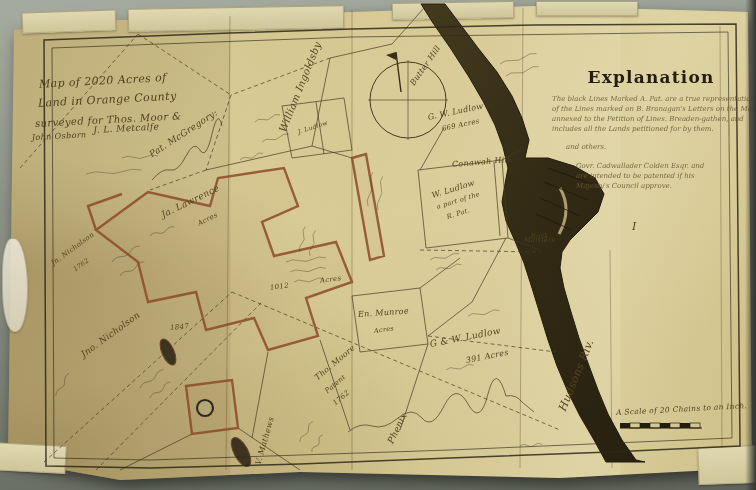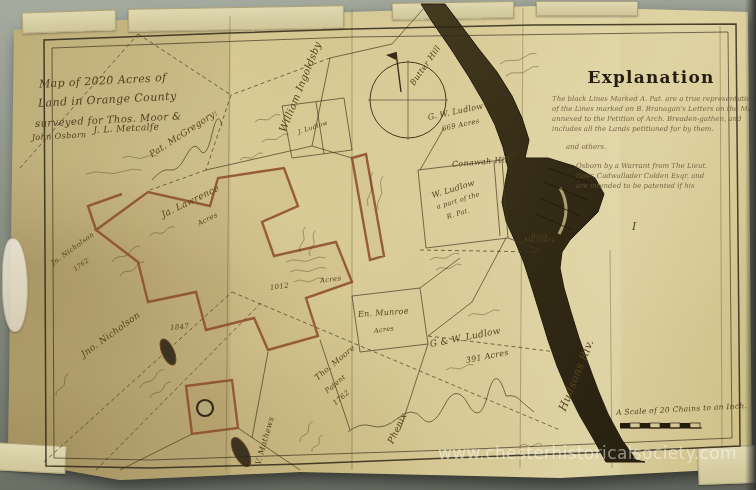--- a/index.html
+++ b/index.html
@@ -193,30 +193,30 @@
       <div style="margin-left: -10px; position: relative; top: 18px; font-size: 8px;">John Osborn</div>
       <div style="margin-left: 52px; position: relative; top: 4px; font-size: 9px;">J. L. Metcalfe</div>
     </div>
 
   <div class="exp">
     <h1>Explanation</h1>
     <div id="exp-paras">
         <div class="exp-p p0">
           <div>The black Lines Marked A. Pat. are a true representation</div>
           <div>of the Lines marked on B. Branagan's Letters on the Map</div>
-          <div>annexed to the Petition of Arch. Breaden-gathen, and</div>
+          <div>annexed to the Petition of Lines. Breaden-gathen, and</div>
           <div>includes all the Lands petitioned for by them.</div>
         </div>
         <div class="exp-p p1">
           <div>and others.</div>
         </div>
         <div class="exp-p p2">
-          <div>Osborn by a Warrant from The Lieut.</div>
           <div>Govr. Cadwallader Colden Esqr. and</div>
           <div>are intended to be patented if his</div>
+          <div>Majesty's Council approve.</div>
         </div>
       </div>
   </div>
 
   <div class="hw" style="left:616px;top:408px;font-size:7.5px;transform:rotate(-3deg);">A Scale of 20 Chains to an Inch.</div>
 
   <div id="labels">
       <div class="hw" style="left: 150px; top: 150px; font-size: 9px; transform: rotate(-33deg);">Pat. McGregory:</div>
       <div class="hw" style="left: 162px; top: 210px; font-size: 9px; transform: rotate(-26deg);">Ja. Lawrence</div>
       <div class="hw" style="left: 198px; top: 220px; font-size: 7px; transform: rotate(-26deg);">Acres</div>
@@ -245,14 +245,13 @@
       <div class="hw" style="left: 390px; top: 438px; font-size: 9px; transform: rotate(-64deg);">Phenix</div>
       <div class="hw" style="left: 298px; top: 128px; font-size: 6px; transform: rotate(-18deg);">J. Ludlow</div>
       <div class="hw" style="left: 270px; top: 284px; font-size: 7px; transform: rotate(-8deg);">1012</div>
       <div class="hw" style="left: 320px; top: 277px; font-size: 7px; transform: rotate(-8deg);">Acres</div>
       <div class="hw" style="left: 170px; top: 324px; font-size: 7px; transform: rotate(-5deg);">1847</div>
       <div class="hw" style="left: 632px; top: 220px; font-size: 11px; transform: rotate(0deg);">I</div>
     </div>
 
   <div id="right-shadow"></div>
 
-  <div id="watermark">www.chesterhistoricalsociety.com</div>
 </div>
 
 </body></html>

